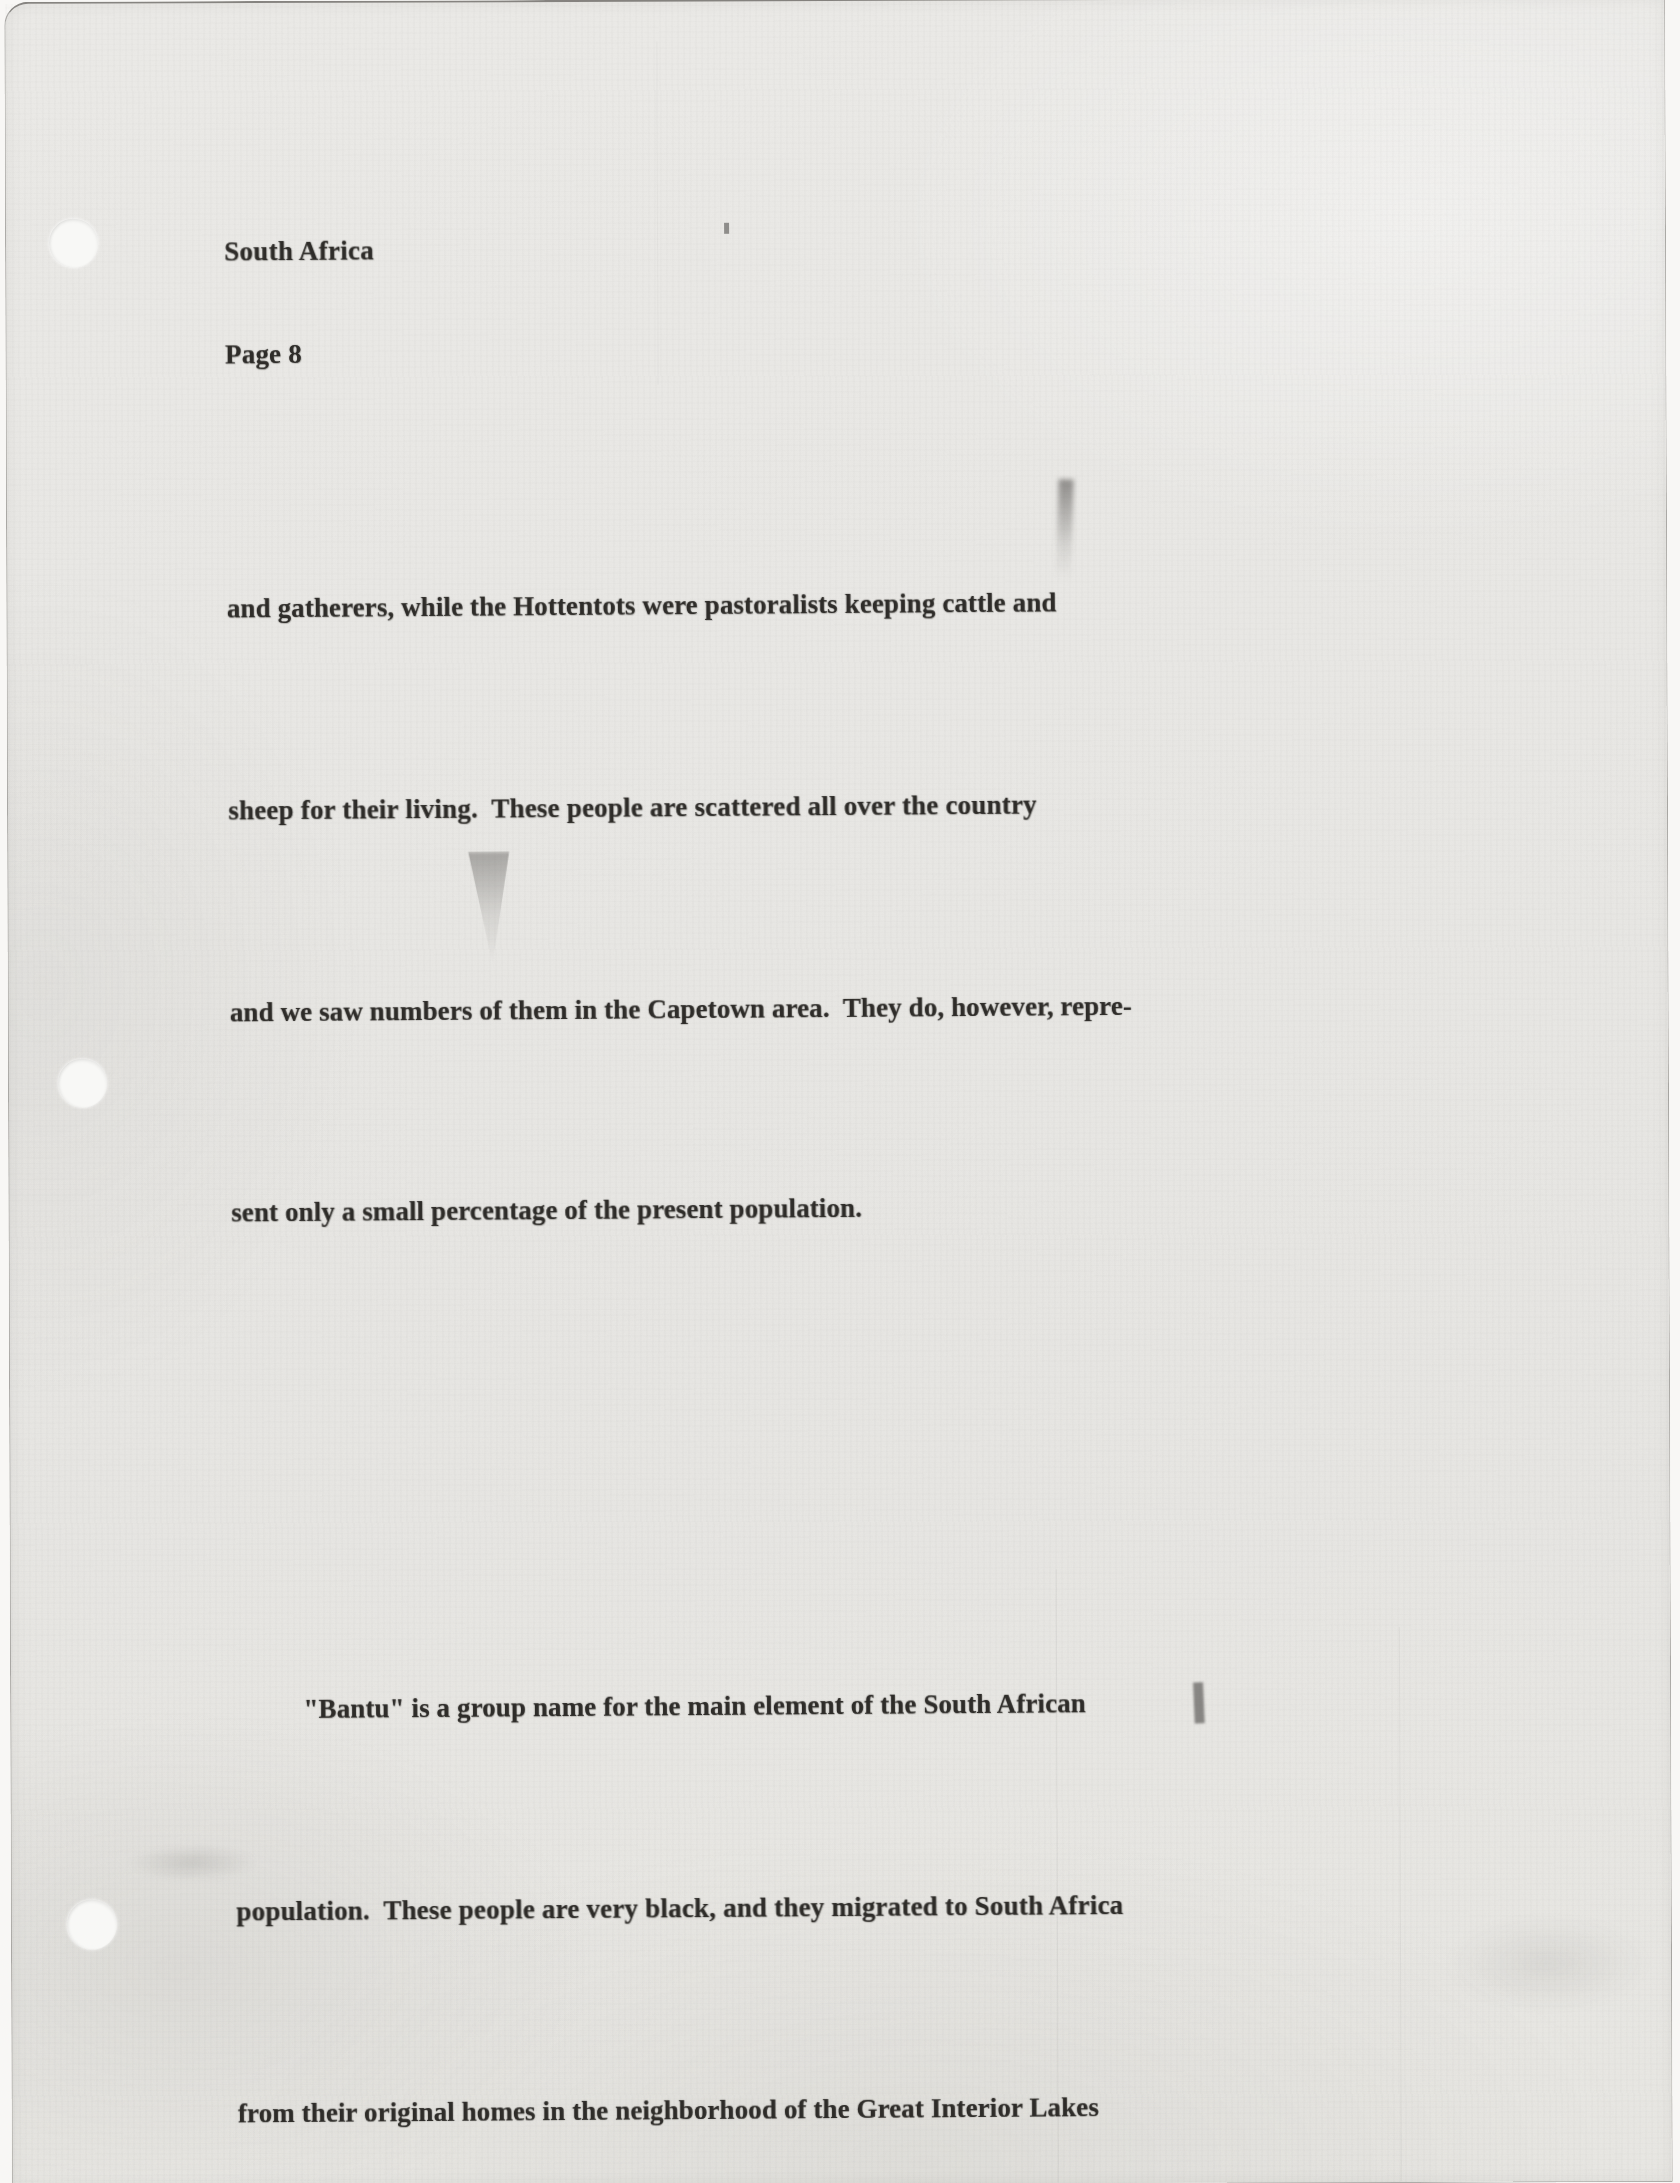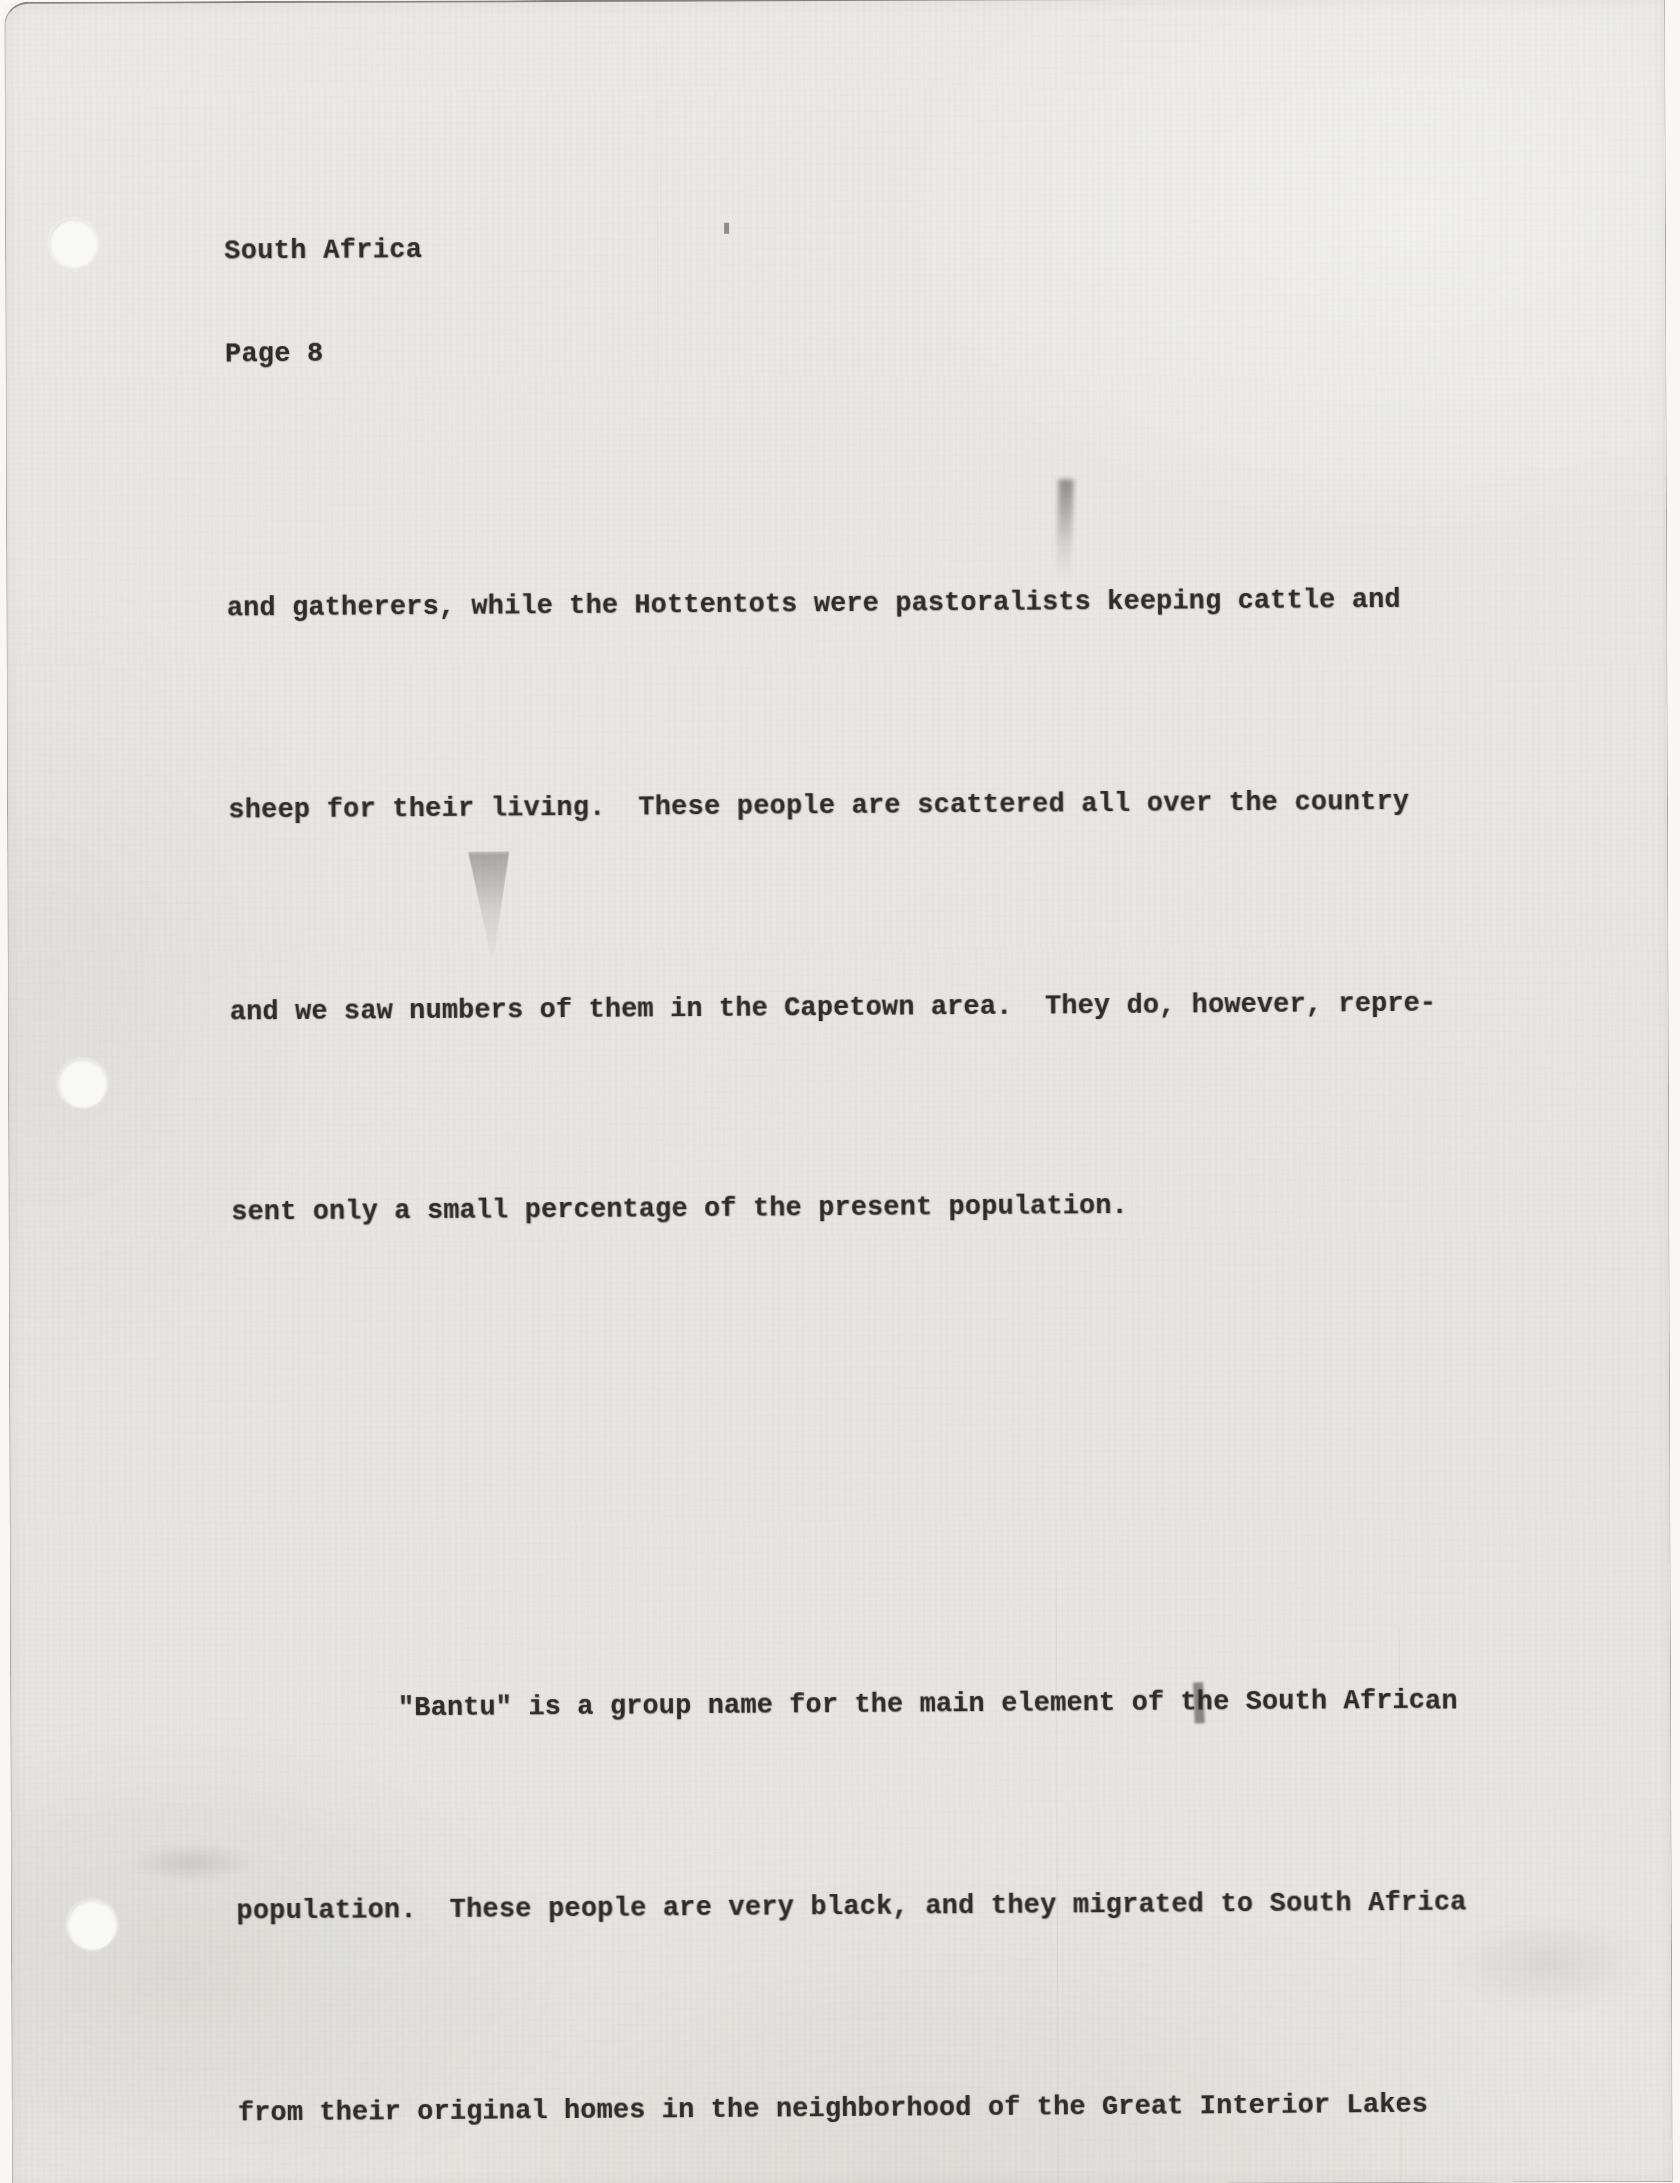--- a/index.html
+++ b/index.html
@@ -3,21 +3,21 @@
 <meta charset="utf-8">
 <style>
   html, body { margin: 0; padding: 0; background: #f8f7f5; }
 
   .scan {
     position: relative;
     width: 1681px;
     height: 2183px;
     background: #f8f7f5;
     overflow: hidden;
-    font-family: Liberation Mono, monospace;
+    font-family: Liberation Serif, serif;
   }
 
   
   .paper {
     position: absolute;
     left: 8px; top: -1.3px;
     width: 1659px; height: 2183px;
     transform: rotate(-0.2deg);
     transform-origin: 50% 50%;
     border: 1.3px solid rgba(95, 92, 88, 0.45);

